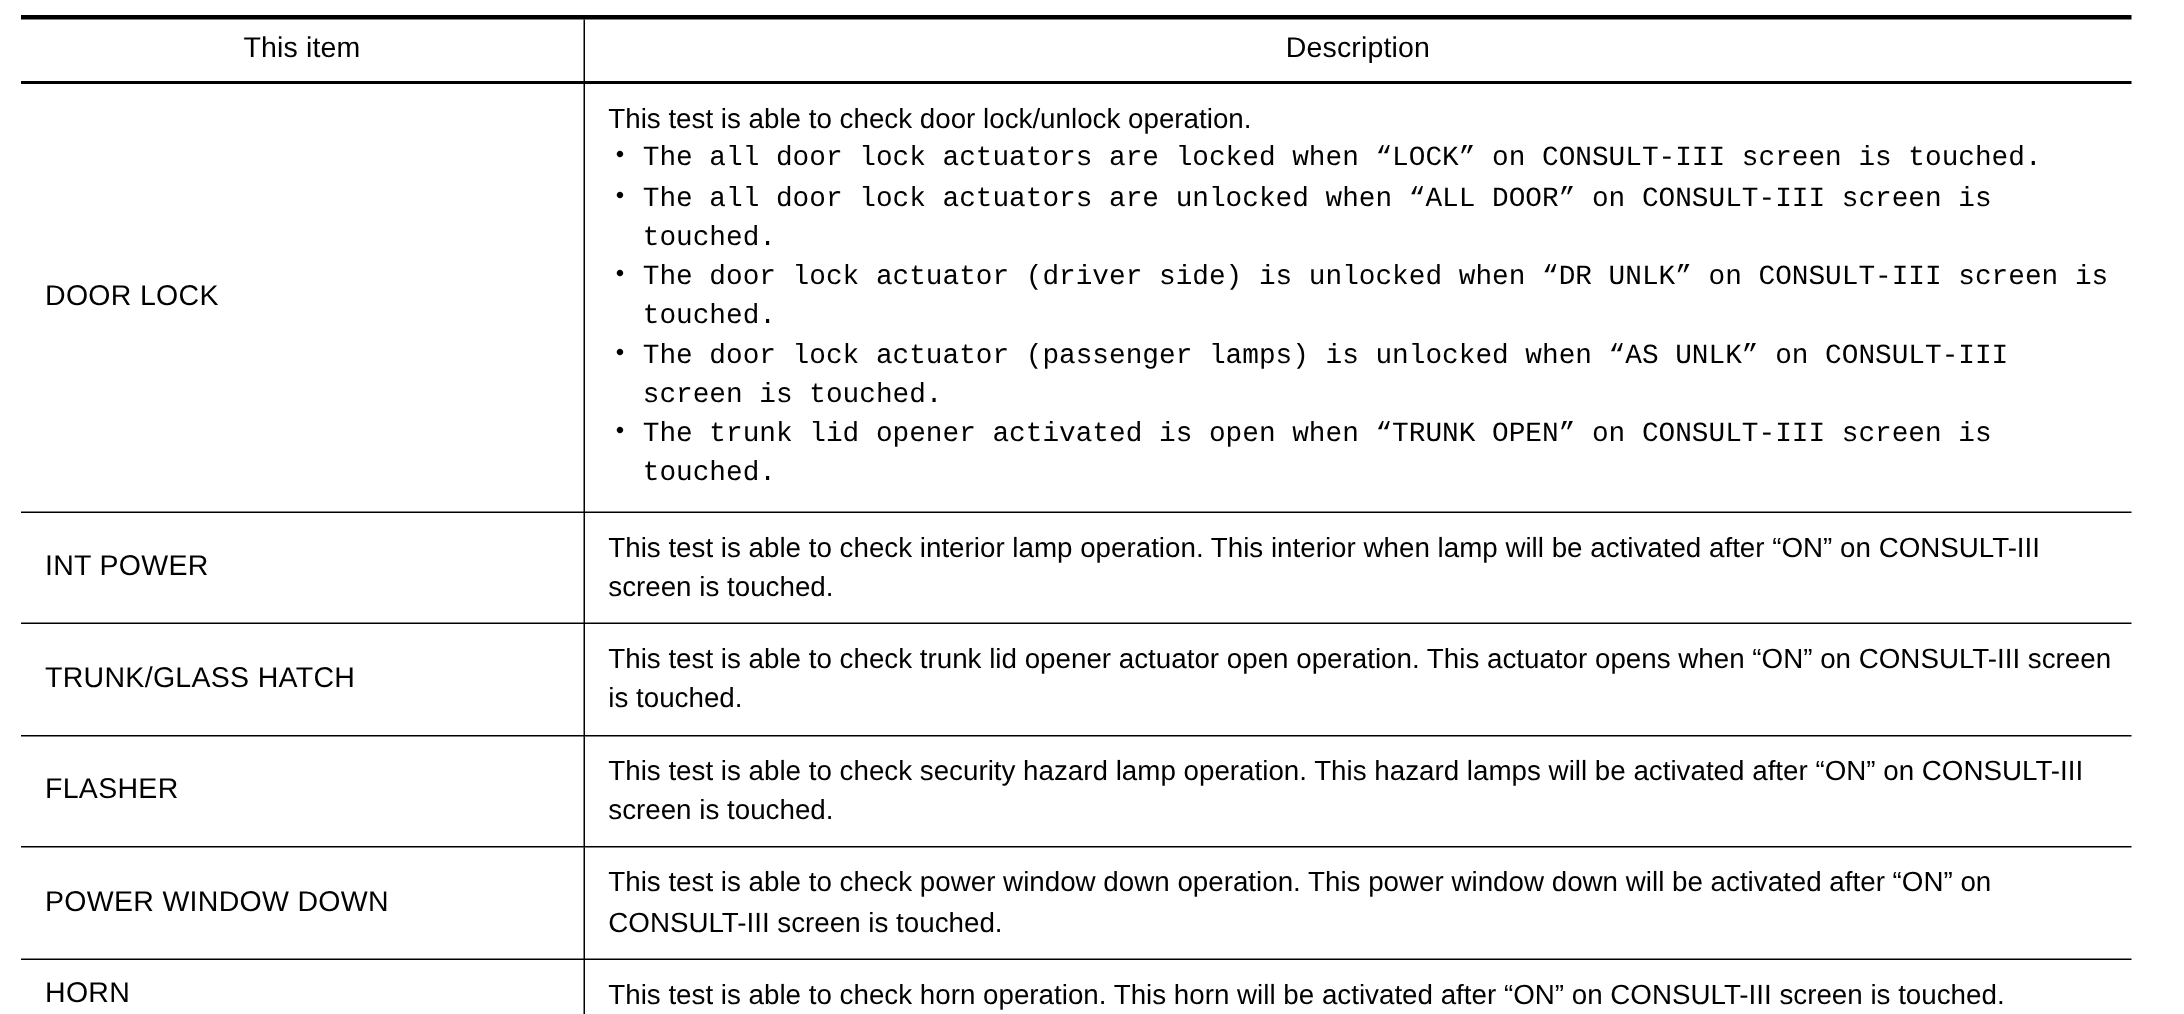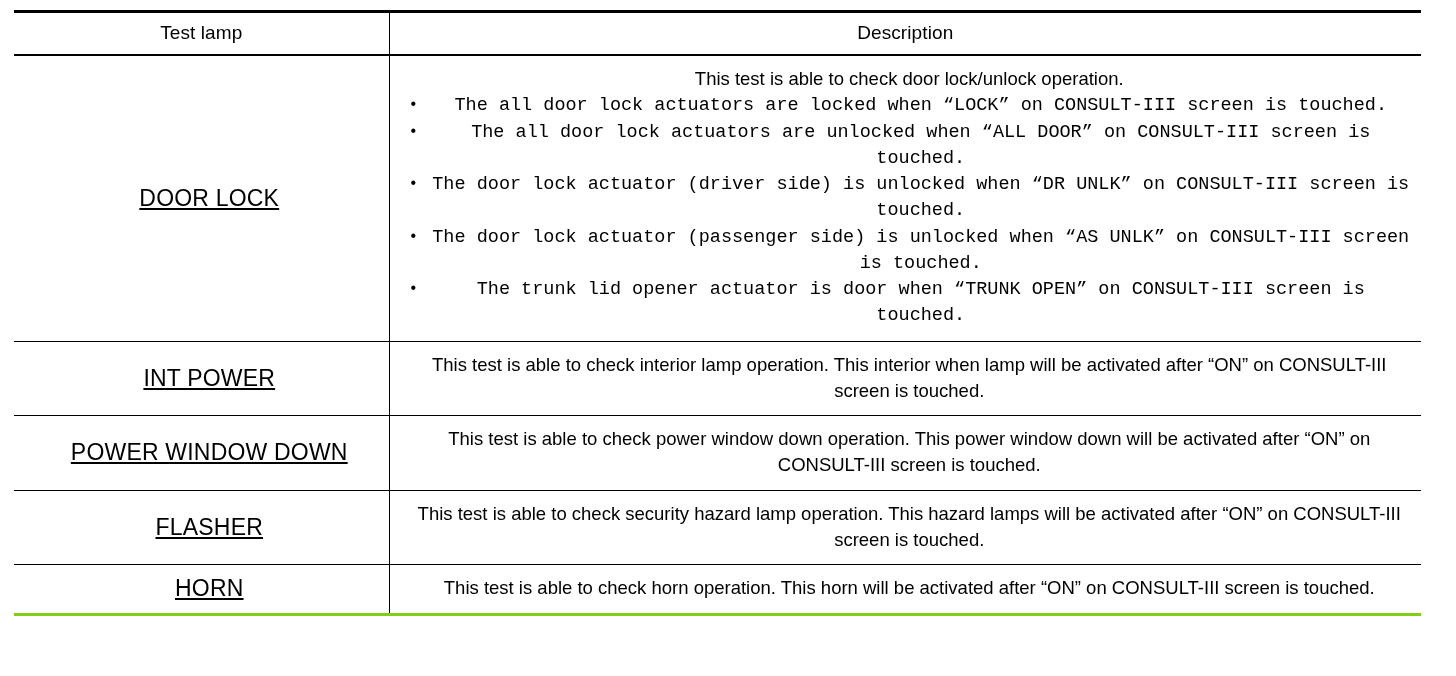--- a/index.html
+++ b/index.html
@@ -44,21 +44,20 @@
   table.spec-table thead tr.header-row > th {
     border-top: 3px solid #000;
     border-bottom: 2px solid #000;
   }
   table.spec-table tbody tr:last-child > td {
     border-bottom: 3px solid #000;
   }
   
   table.spec-table tbody tr > td {
     border-bottom: 1.6px solid #000;
-    text-align: center;
   }
   table.spec-table tbody tr:last-child > td {
     border-bottom: 3px solid #84cc16;
   }
 
   
   table.spec-table th.cell-item,
   table.spec-table td.cell-item {
     border-right: 1.6px solid #000;
   }
@@ -67,24 +66,23 @@
     text-align: center;
     font-weight: normal;
     font-size: 19px;
     padding: 9px 0 10px 0;
     letter-spacing: 0.1px;
   }
 
   td.cell-item {
     vertical-align: middle;
     padding: 10px 0 10px 16px;
-    font-size: 23px;
+    font-size: 19px;
     letter-spacing: 0.2px;
     white-space: nowrap;
-    text-decoration: underline;
   }
 
   td.cell-desc {
     vertical-align: top;
     padding: 10px 8px 11px 16px;
     font-size: 18.5px;
     line-height: 1.42;
   }
 
   
@@ -127,21 +125,21 @@
 
 <div class="page">
   <div class="table-wrap">
     <table class="spec-table">
       <colgroup>
         <col class="col-item">
         <col class="col-desc">
       </colgroup>
       <thead>
         <tr class="header-row">
-          <th class="cell-item">Test lamp</th>
+          <th class="cell-item">This item</th>
           <th class="cell-desc">Description</th>
         </tr>
       </thead>
       <tbody>
 
         <tr class="row-door-lock">
           <td class="cell-item">DOOR LOCK</td>
           <td class="cell-desc">
             <p class="desc-intro">This test is able to check door lock/unlock operation.</p>
             <ul class="desc-list">
@@ -152,49 +150,55 @@
               <li>
                 <span class="bullet-mark">•</span>
                 <span class="bullet-text">The all door lock actuators are unlocked when “ALL DOOR” on CONSULT-III screen is touched.</span>
               </li>
               <li>
                 <span class="bullet-mark">•</span>
                 <span class="bullet-text">The door lock actuator (driver side) is unlocked when “DR UNLK” on CONSULT-III screen is touched.</span>
               </li>
               <li>
                 <span class="bullet-mark">•</span>
-                <span class="bullet-text">The door lock actuator (passenger side) is unlocked when “AS UNLK” on CONSULT-III screen is touched.</span>
-              </li>
-              <li>
-                <span class="bullet-mark">•</span>
-                <span class="bullet-text">The trunk lid opener actuator is door when “TRUNK OPEN” on CONSULT-III screen is touched.</span>
+                <span class="bullet-text">The door lock actuator (passenger lamps) is unlocked when “AS UNLK” on CONSULT-III screen is touched.</span>
+              </li>
+              <li>
+                <span class="bullet-mark">•</span>
+                <span class="bullet-text">The trunk lid opener activated is open when “TRUNK OPEN” on CONSULT-III screen is touched.</span>
               </li>
             </ul>
           </td>
         </tr>
 
         <tr>
           <td class="cell-item">INT POWER</td>
           <td class="cell-desc">
             <p class="desc-para">This test is able to check interior lamp operation. This interior when lamp will be activated after “ON” on CONSULT-III screen is touched.</p>
           </td>
         </tr>
 
+        <tr>
+          <td class="cell-item">TRUNK/GLASS HATCH</td>
+          <td class="cell-desc">
+            <p class="desc-para">This test is able to check trunk lid opener actuator open operation. This actuator opens when “ON” on CONSULT-III screen is touched.</p>
+          </td>
+        </tr>
+
+        <tr>
+          <td class="cell-item">FLASHER</td>
+          <td class="cell-desc">
+            <p class="desc-para">This test is able to check security hazard lamp operation. This hazard lamps will be activated after “ON” on CONSULT-III screen is touched.</p>
+          </td>
+        </tr>
 
         <tr>
           <td class="cell-item">POWER WINDOW DOWN</td>
           <td class="cell-desc">
             <p class="desc-para">This test is able to check power window down operation. This power window down will be activated after “ON” on CONSULT-III screen is touched.</p>
-          </td>
-        </tr>
-
-        <tr>
-          <td class="cell-item">FLASHER</td>
-          <td class="cell-desc">
-            <p class="desc-para">This test is able to check security hazard lamp operation. This hazard lamps will be activated after “ON” on CONSULT-III screen is touched.</p>
           </td>
         </tr>
 
         <tr>
           <td class="cell-item">HORN</td>
           <td class="cell-desc">
             <p class="desc-para">This test is able to check horn operation. This horn will be activated after “ON” on CONSULT-III screen is touched.</p>
           </td>
         </tr>
 

